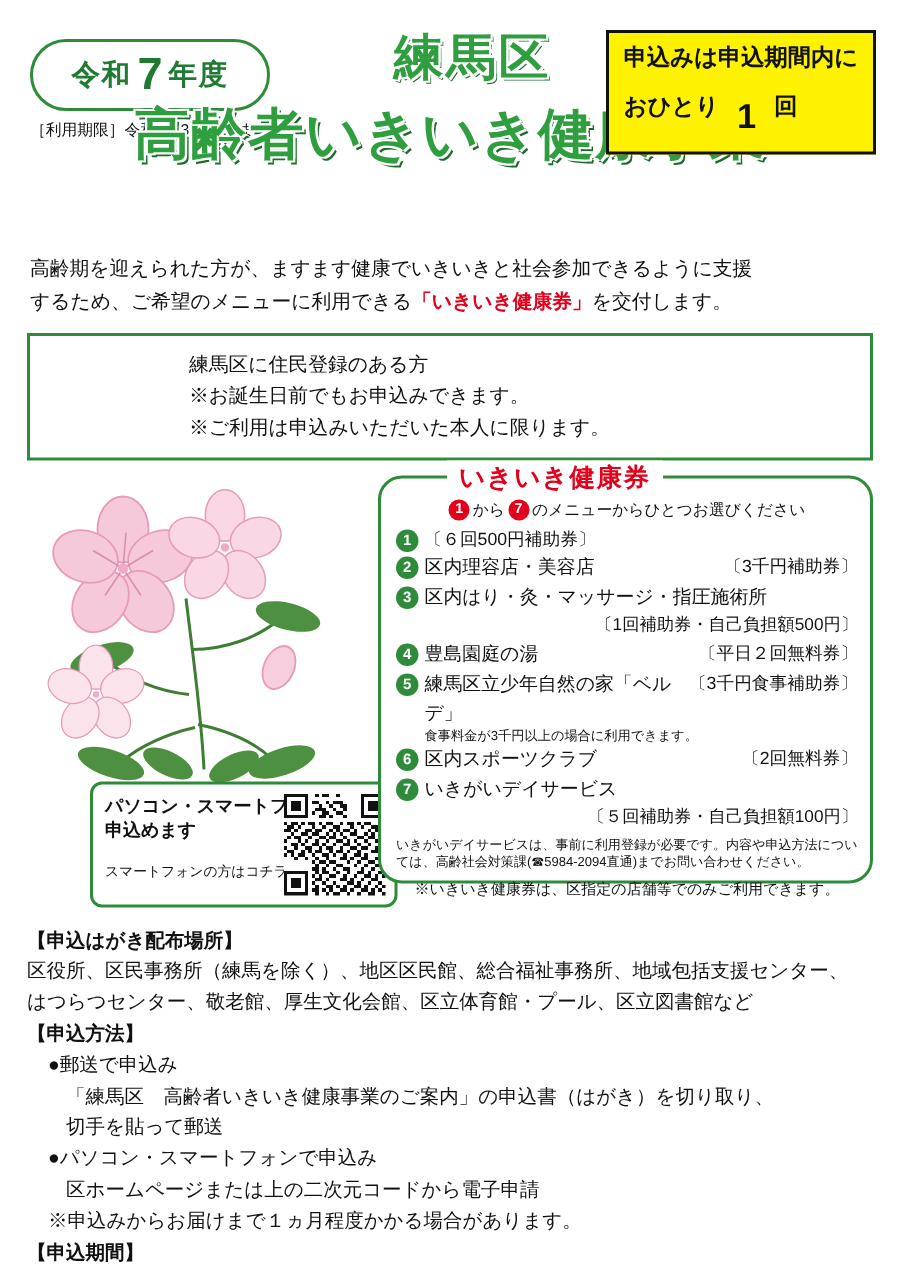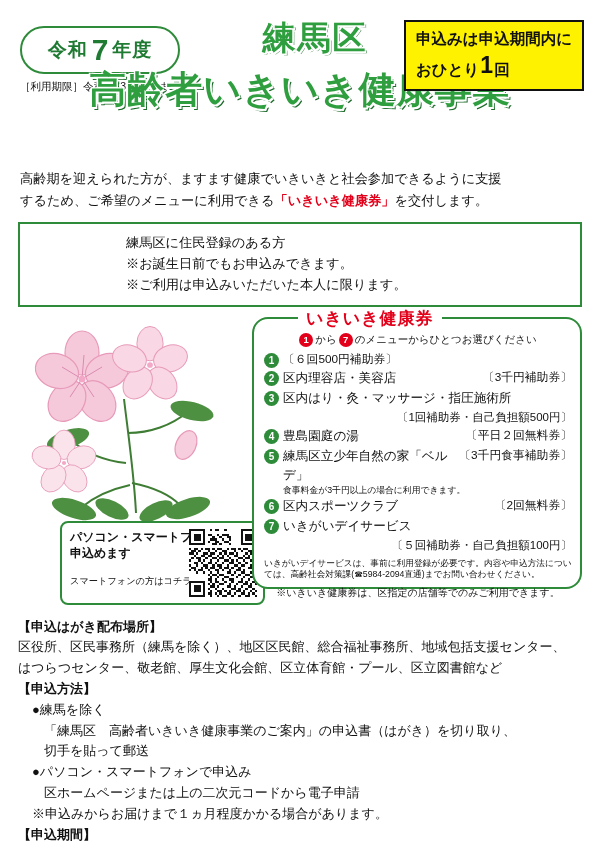--- a/index.html
+++ b/index.html
@@ -61,21 +61,21 @@
   }
 
   .yellow-box {
     position:absolute; right:4px; top:10px;
     background:#fff200;
     border:2px solid #111;
     padding:7px 10px 8px 10px;
     line-height:1.35;
   }
   .yellow-box .l1 { font-size:15.5px; font-weight:bold; letter-spacing:0px; }
-  .yellow-box .l2 { font-size:15.5px; font-weight:bold; display:flex; align-items:flex-end; gap:1px;}
+  .yellow-box .l2 { font-size:15.5px; font-weight:bold; display:flex; align-items:flex-start; gap:12px;margin-top:12px;}
   .yellow-box .big { font-size:23px; font-weight:bold; }
 
   
   .lead {
     font-size:13.2px; line-height:1.65;
     margin:6px 6px 0 8px;
   }
   .lead .hl { color:#e2001a; font-weight:bold; }
 
   
@@ -542,21 +542,21 @@
       <div class="ticket-foot2">※いきいき健康券は、区指定の店舗等でのみご利用できます。</div>
     </div>
   </div>
 
   <div class="bottom">
     <div class="sec-head">【申込はがき配布場所】</div>
     <div>区役所、区民事務所（練馬を除く）、地区区民館、総合福祉事務所、地域包括支援センター、</div>
     <div>はつらつセンター、敬老館、厚生文化会館、区立体育館・プール、区立図書館など</div>
 
     <div class="sec-head">【申込方法】</div>
-    <div class="ind">●練馬を除く</div>
+    <div class="ind">●郵送で申込み</div>
     <div class="ind2">「練馬区　高齢者いきいき健康事業のご案内」の申込書（はがき）を切り取り、</div>
     <div class="ind2">切手を貼って郵送</div>
     <div class="ind">●パソコン・スマートフォンで申込み</div>
     <div class="ind2">区ホームページまたは上の二次元コードから電子申請</div>
     <div class="ind">※申込みからお届けまで１ヵ月程度かかる場合があります。</div>
 
     <div class="sec-head">【申込期間】</div>
 
   </div>
 

